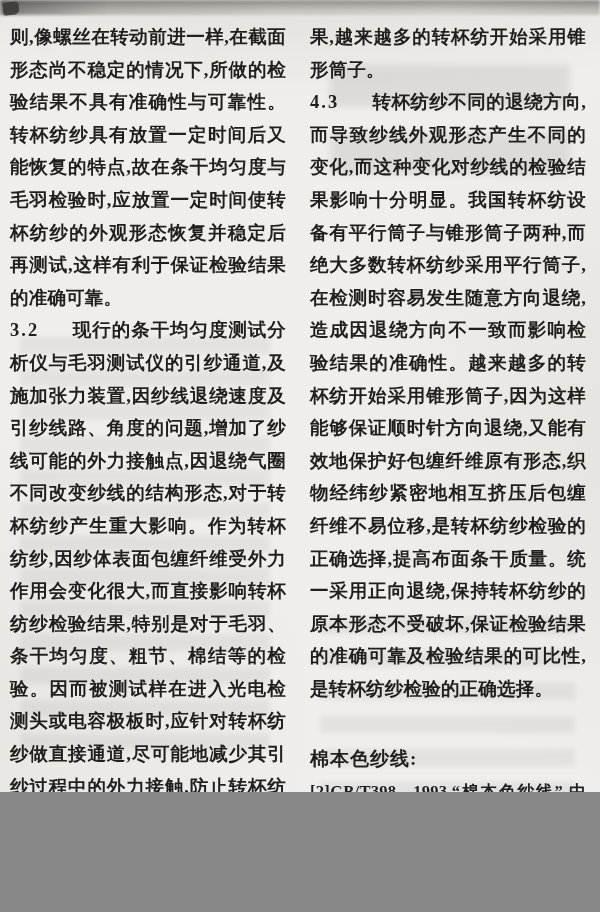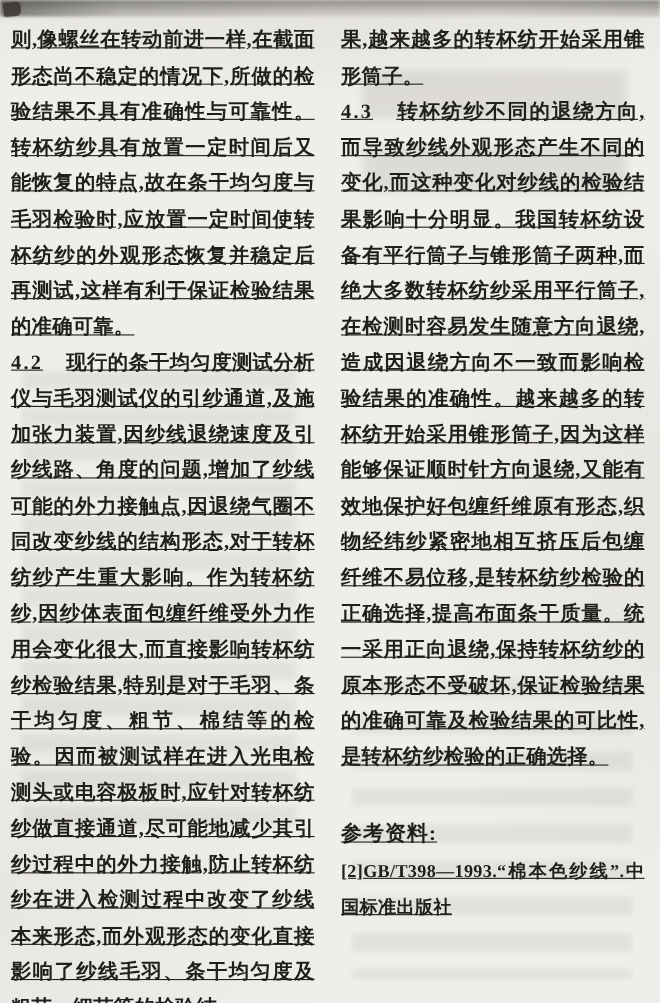--- a/index.html
+++ b/index.html
@@ -3,31 +3,30 @@
 <meta charset="utf-8">
 <style>
   html, body {
     margin: 0;
     padding: 0;
     background: #888;
   }
   .page {
     position: relative;
     width: 600px;
-    height: 912px;
+    height: 792px;
     margin: 0 auto;
     overflow: hidden;
     background:
       radial-gradient(ellipse 900px 300px at 50% -80px, rgba(120,115,105,0.18), transparent 60%),
       radial-gradient(ellipse 400px 500px at 105% 55%, rgba(140,135,125,0.10), transparent 70%),
       radial-gradient(ellipse 500px 400px at -5% 90%, rgba(140,135,125,0.08), transparent 70%),
       #f0eeea;
     font-family: "Liberation Serif", "DejaVu Serif", serif;
     color: #211f1d;
-    text-decoration: underline;
   }
 
   
   .scan-band-top {
     position: absolute;
     top: 0; left: 0; right: 0;
     height: 15px;
     background:
       linear-gradient(90deg, rgba(40,38,35,0.55) 0%, rgba(90,88,82,0.30) 18%, rgba(120,116,108,0.22) 45%, rgba(120,116,108,0.14) 75%, rgba(90,88,82,0.25) 100%),
       linear-gradient(180deg, rgba(50,48,44,0.45), rgba(120,116,108,0.10) 70%, transparent);
@@ -86,21 +85,21 @@
     text-justify: inter-ideograph;
   }
   .body {
     font-size: 18.5px;
     line-height: 32.6px;
     font-weight: 600;
     letter-spacing: 0.2px;
   }
   .sec-label {
     letter-spacing: 2px;
-    margin-right: 21px;
+    margin-right: 33px;
     font-weight: 700;
   }
   .refs-heading {
     font-size: 19px;
     line-height: 32.6px;
     font-weight: 800;
     margin-top: 38px;
     letter-spacing: 1px;
   }
   .reference {
@@ -120,28 +119,28 @@
 
   <div class="ghost big" style="left:330px; top:55px; width:240px; height:130px;"></div>
   <div class="ghost" style="left:20px; top:330px; width:250px; height:420px;"></div>
   <div class="ghost" style="left:320px; top:610px; width:255px; height:280px;"></div>
 
   <div class="columns">
 
     <div class="column">
       <p class="body">则,像螺丝在转动前进一样,在截面形态尚不稳定的情况下,所做的检验结果不具有准确性与可靠性。转杯纺纱具有放置一定时间后又能恢复的特点,故在条干均匀度与毛羽检验时,应放置一定时间使转杯纺纱的外观形态恢复并稳定后再测试,这样有利于保证检验结果的准确可靠。</p>
       <p class="body">
-        <span class="sec-label">4.2</span><span>现行的条干均匀度测试分析仪与毛羽测试仪的引纱通道,及施加张力装置,因纱线退绕速度及引纱线路、角度的问题,增加了纱线可能的外力接触点,因退绕气圈不同改变纱线的结构形态,对于转杯纺纱产生重大影响。作为转杯纺纱,因纱体表面包缠纤维受外力作用会变化很大,而直接影响转杯纺纱检验结果,特别是对于毛羽、条干均匀度、粗节、棉结等的检验。因而被测试样在进入光电检测头或电容极板时,应针对转杯纺纱做直接通道,尽可能地减少其引纱过程中的外力接触,防止转杯纺纱在进入检测过程中改变了纱线本来形态,而外观形态的变化直接影响了纱线毛羽、条干均匀度及粗节、细节等的检验结</span>
+        <span class="sec-label">3.2</span><span>现行的条干均匀度测试分析仪与毛羽测试仪的引纱通道,及施加张力装置,因纱线退绕速度及引纱线路、角度的问题,增加了纱线可能的外力接触点,因退绕气圈不同改变纱线的结构形态,对于转杯纺纱产生重大影响。作为转杯纺纱,因纱体表面包缠纤维受外力作用会变化很大,而直接影响转杯纺纱检验结果,特别是对于毛羽、条干均匀度、粗节、棉结等的检验。因而被测试样在进入光电检测头或电容极板时,应针对转杯纺纱做直接通道,尽可能地减少其引纱过程中的外力接触,防止转杯纺纱在进入检测过程中改变了纱线本来形态,而外观形态的变化直接影响了纱线毛羽、条干均匀度及粗节、细节等的检验结</span>
       </p>
     </div>
 
     <div class="column">
       <p class="body">果,越来越多的转杯纺开始采用锥形筒子。</p>
       <p class="body">
         <span class="sec-label">4.3</span><span>转杯纺纱不同的退绕方向,而导致纱线外观形态产生不同的变化,而这种变化对纱线的检验结果影响十分明显。我国转杯纺设备有平行筒子与锥形筒子两种,而绝大多数转杯纺纱采用平行筒子,在检测时容易发生随意方向退绕,造成因退绕方向不一致而影响检验结果的准确性。越来越多的转杯纺开始采用锥形筒子,因为这样能够保证顺时针方向退绕,又能有效地保护好包缠纤维原有形态,织物经纬纱紧密地相互挤压后包缠纤维不易位移,是转杯纺纱检验的正确选择,提高布面条干质量。统一采用正向退绕,保持转杯纺纱的原本形态不受破坏,保证检验结果的准确可靠及检验结果的可比性,是转杯纺纱检验的正确选择。</span>
       </p>
 
-      <p class="refs-heading">参考资料:</p>
+      <p class="refs-heading">棉本色纱线:</p>
       <p class="reference">[2]GB/T398—1993.“棉本色纱线”.中国标准出版社</p>
     </div>
 
   </div>
 </div>
 
 </body></html>

